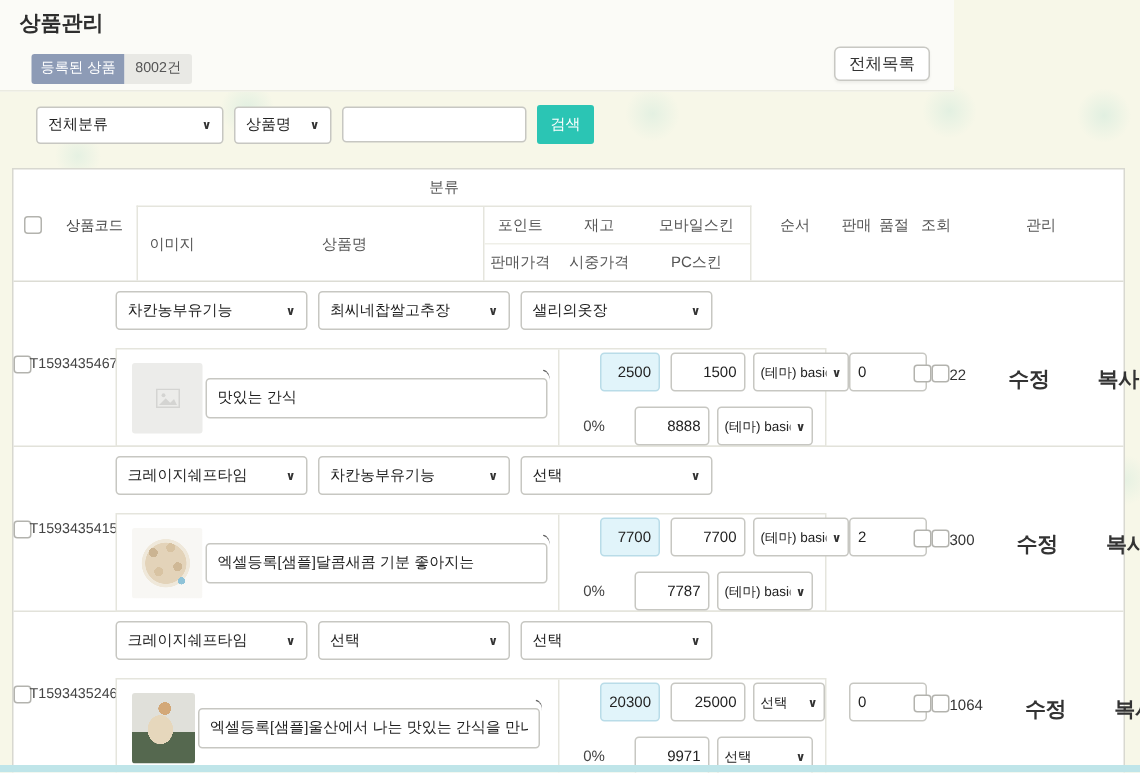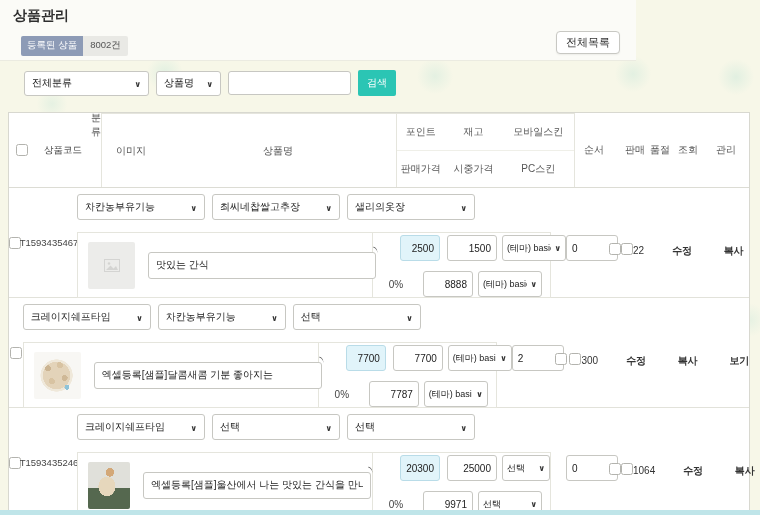--- a/index.html
+++ b/index.html
@@ -40,21 +40,21 @@
   .f-field { width:65px; }
   .kw { width:123px; height:24px; border:1px solid #c7c7c2; border-radius:3px; background:#fff; font-size:10px; padding:0 6px; font-family:inherit; }
   .btn-search { width:38px; height:26px; background:#2bc5b4; border:none; border-radius:2px; color:#fff; font-size:10px;
                 cursor:pointer; font-family:inherit; }
 
   
   .table { position:absolute; left:8px; top:112px; width:742px; background:#fff; border:1px solid #d8d8d0; }
   .thead { display:flex; height:75px; border-bottom:1px solid #dcdcd4; font-size:10px; color:#555; }
   .c-check  { width:26px;  display:flex; align-items:center; justify-content:center; }
   .c-code   { width:56px;  display:flex; align-items:center; justify-content:center; font-size:9.5px; color:#444; }
-  .c-main   { width:474px; display:flex; flex-direction:row; }
+  .c-main   { width:410px; display:flex; flex-direction:column; }
   .c-order  { width:58px;  display:flex; align-items:center; justify-content:center; }
   .c-sale   { width:24px;  display:flex; align-items:center; justify-content:center;text-align:right; }
   .c-sold   { width:26px;  display:flex; align-items:center; justify-content:center; }
   .c-views  { width:30px;  display:flex; align-items:center; justify-content:center; }
   .c-manage { flex:1;      display:flex; align-items:center; justify-content:center; }
 
   .h-cat { height:24px; display:flex; align-items:center; justify-content:center; }
   .h-box { flex:1; display:flex; border:1px solid #e5e5dd; border-bottom:none; }
   .h-img  { width:58px;  display:flex; align-items:center; justify-content:center; }
   .h-name { width:236px; display:flex; align-items:center; justify-content:center; }
@@ -90,21 +90,21 @@
       radial-gradient(circle 5px at 65% 55%, #cfb896 0 60%, transparent 61%),
       radial-gradient(circle 5px at 38% 62%, #d8c3a2 0 60%, transparent 61%),
       radial-gradient(circle 4px at 70% 75%, #8fc3d8 0 60%, transparent 61%),
       radial-gradient(circle at 48% 50%, #e3d3b9 0 40%, #efe8da 41% 47%, #f8f7f4 48%);
   }
   .t-person { width:42px; background:
       radial-gradient(circle 7px at 52% 22%, #d3a878 0 60%, transparent 61%),
       radial-gradient(ellipse 14px 16px at 45% 52%, #e6d7bc 0 60%, transparent 61%),
       linear-gradient(180deg, #e0e0da 0 55%, #55684f 56% 100%);
   }
-  .namewrap { position:relative; margin-left:13px; }
+  .namewrap { position:relative; margin-left:2px; }
   .name-input { width:228px; height:27px; border:1px solid #c7c7c2; border-radius:3px; font-size:10px; padding:0 7px;
                 font-family:inherit; color:#222; background:#fff; }
   .grip { position:absolute; top:-6px; right:-3px; width:8px; height:8px; }
   .grip::before { content:""; position:absolute; left:1px; top:1px; width:6px; height:6px;
                   border-top:1.5px solid #666; border-radius:0 6px 0 0; transform:rotate(18deg); }
 
   .rgrid { width:178px; border-left:1px solid #e5e5dd; padding:2px 0; }
   .pg-row { display:flex; align-items:center; padding-left:3px; height:26px; margin-top:0; }
   .pg-row + .pg-row { margin-top:10px; }
   .inp { height:26px; border:1px solid #c7c7c2; border-radius:3px; font-size:10px; padding:0 5px; font-family:inherit;
@@ -112,21 +112,21 @@
   .inp.num { text-align:right; }
   .inp.sale { width:40px; background:#e1f4fa; border-color:#b9dce8; }
   .inp.mkt, .inp.stock { width:50px; margin-left:7px; }
   .pct { width:40px; text-align:center; color:#444; }
   .sel.skin { width:64px; height:26px; margin-left:5px; font-size:9px; padding:0 4px; }
   .sel.skin .lbl { max-width:46px; }
 
   .inp.order { width:52px; text-align:left; }
 
   .mng { display:flex; gap:4px; white-space:nowrap; }
-  .mng a { font-size:10px; font-weight:bold; color:#333; text-decoration:none; letter-spacing:-0.2px; cursor:pointer;margin-left:28px; }
+  .mng a { font-size:14px; font-weight:bold; color:#333; text-decoration:none; letter-spacing:-0.2px; cursor:pointer;margin-left:28px; }
 
   .img-ph-icon { opacity:.55; }
 
   .footer-strip { position:absolute; left:0; bottom:0; width:760px; height:5px; background:#bfe5e9; }
 </style>
 </head>
 <body>
 
 <div class="page">
   <div class="deco"></div>
@@ -256,20 +256,21 @@
           <a>복사</a>
           <a>보기</a>
         </div>
       </div>
     </div>
 
     <div class="trow">
       <div class="c-check">
           <span class="cb"></span>
         </div>
+      <div class="c-code">T1593435415</div>
       <div class="r-main">
         <div class="selrow">
           <div class="sel cat">
             <span class="lbl">크레이지쉐프타임</span>
             <span class="chev"></span>
           </div>
           <div class="sel cat">
             <span class="lbl">차칸농부유기능</span>
             <span class="chev"></span>
           </div>

